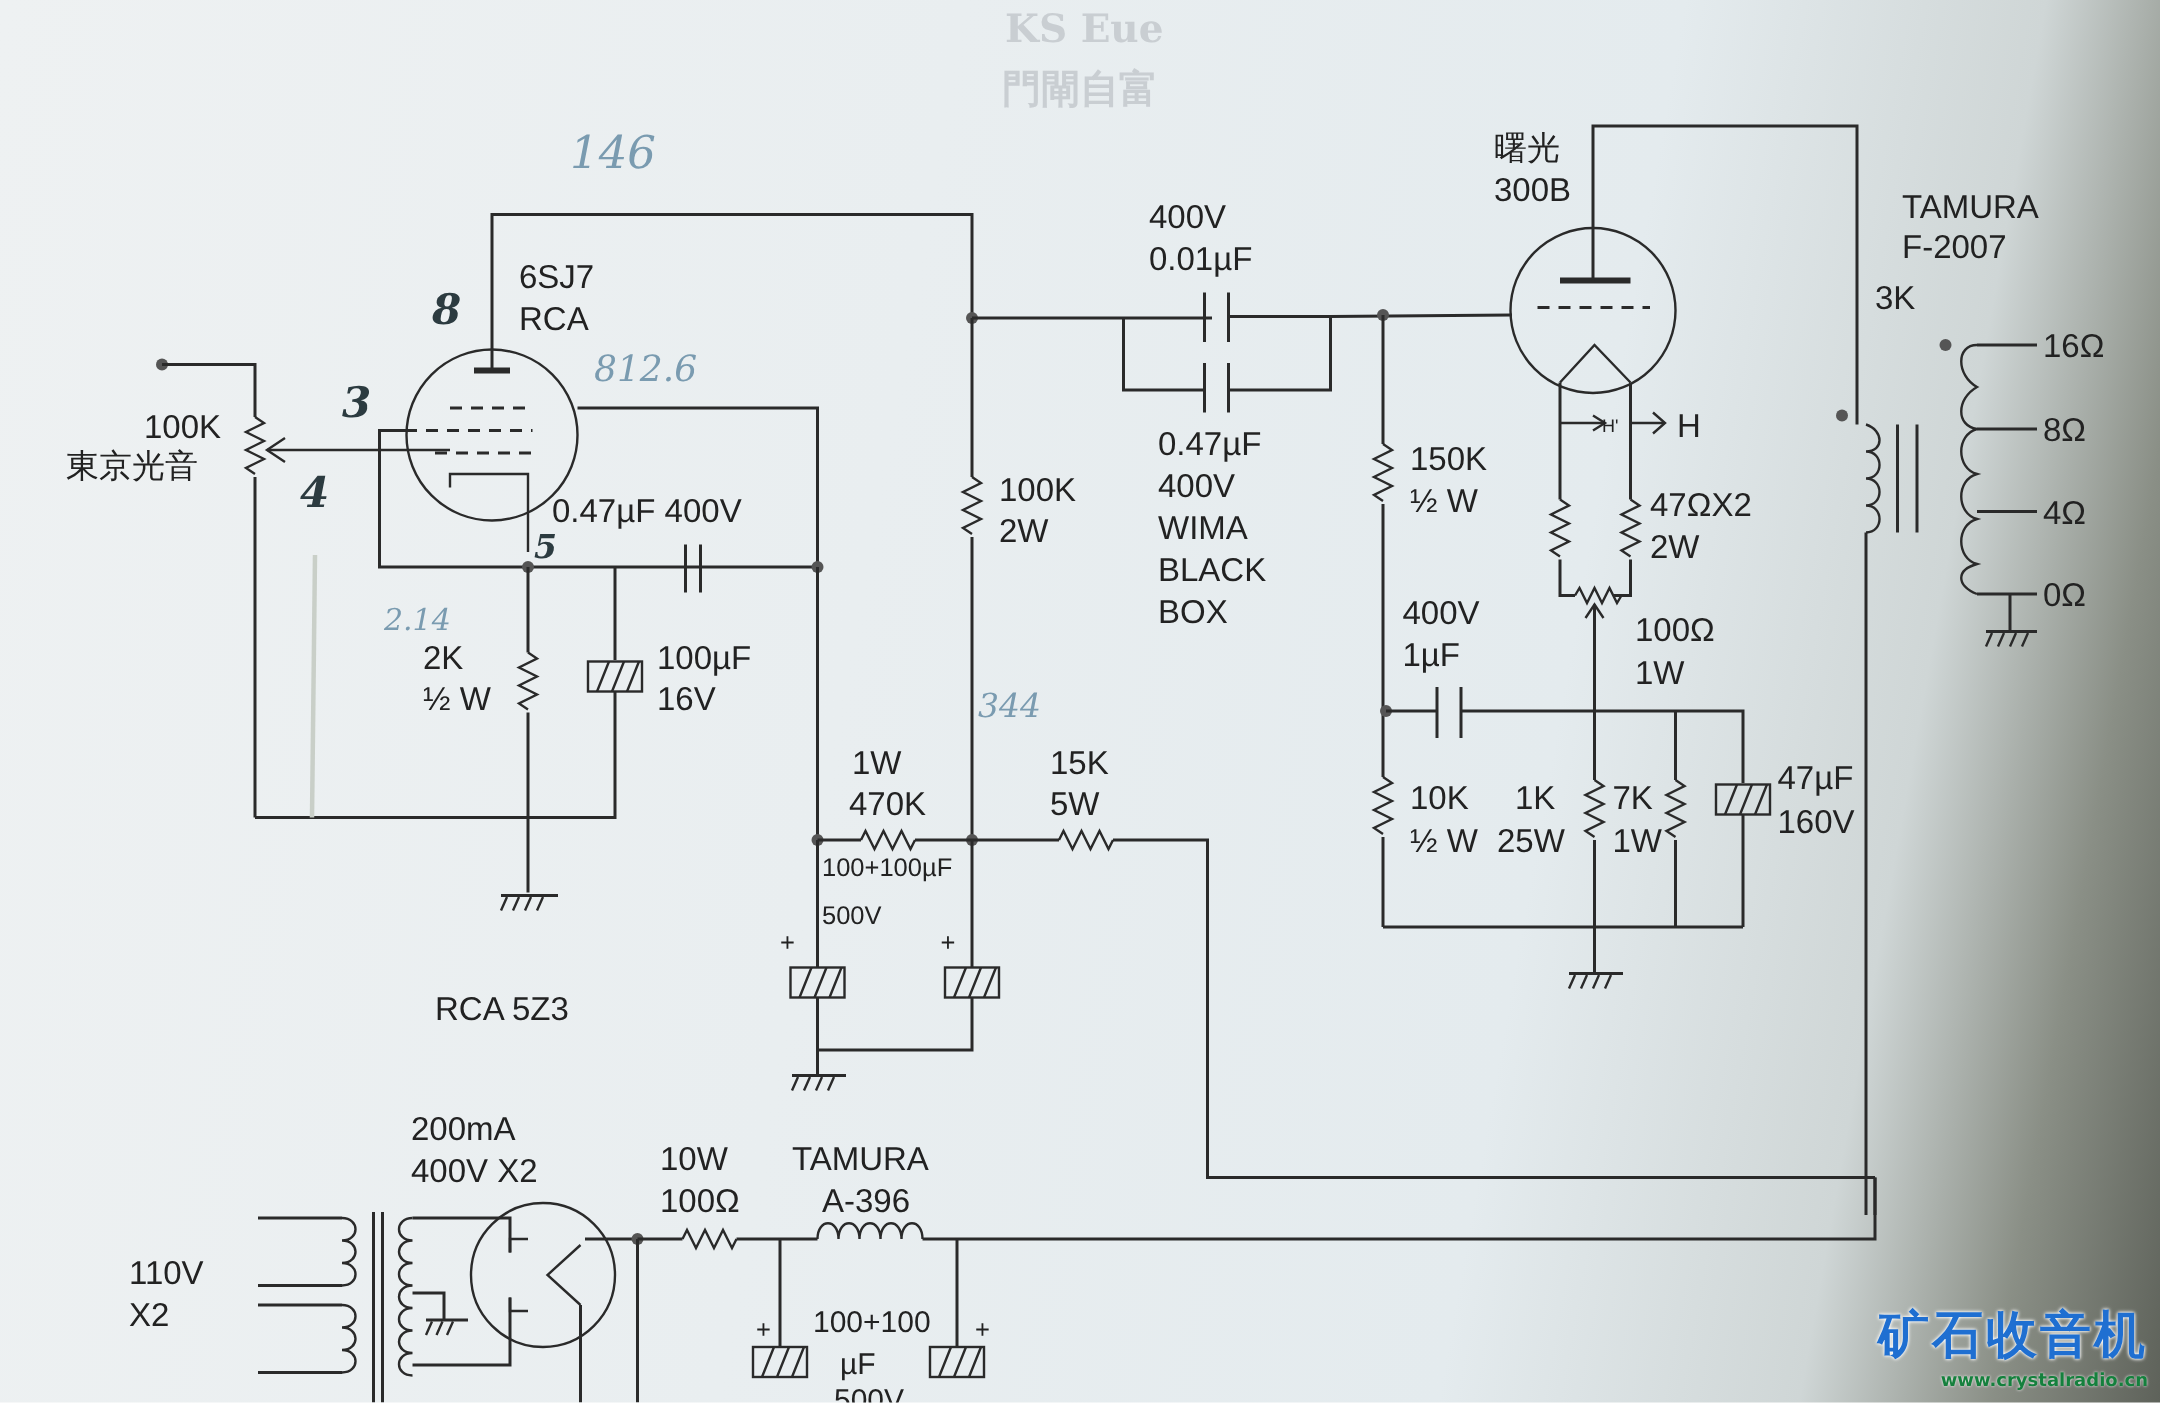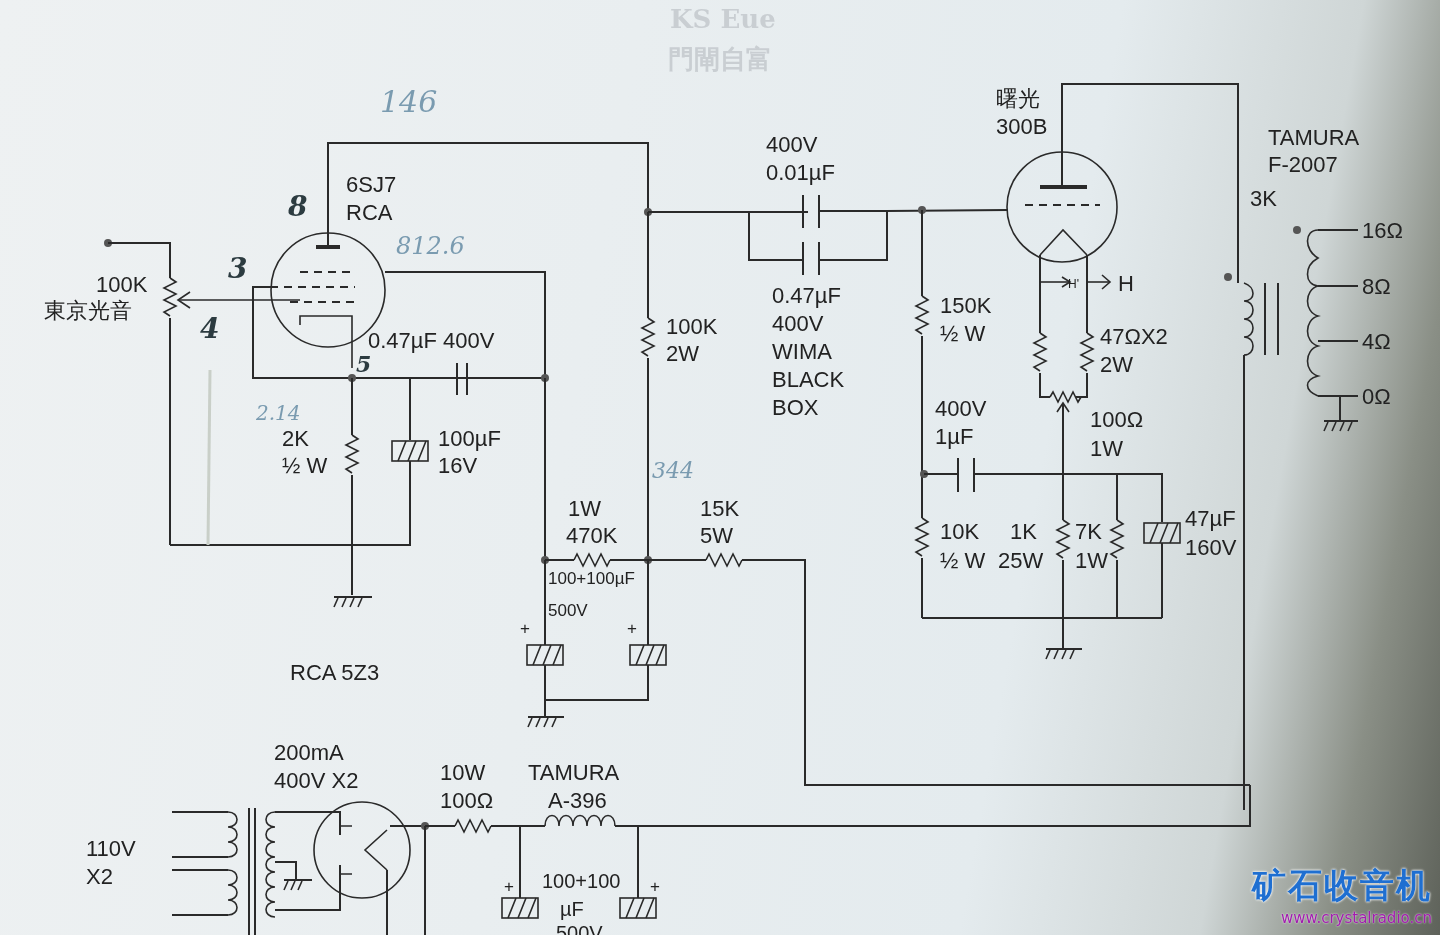--- a/index.html
+++ b/index.html
@@ -15,21 +15,21 @@
   .dash { stroke:#2a2a2a; stroke-width:2; stroke-dasharray:8 6; fill:none; }
   .dot  { fill:#555; }
   .lbl  { font-family:"Liberation Sans", sans-serif; font-size:22px; fill:#222; }
   .lbl-s{ font-family:"Liberation Sans", sans-serif; font-size:17px; fill:#222; }
   .hand { font-family:"DejaVu Serif", serif; font-size:30px; fill:#7a9bb0; font-style:italic; }
   .hand-dk { font-family:"DejaVu Serif", serif; font-size:28px; fill:#2c3b40; font-style:italic; font-weight:bold; }
   .ghost { font-family:"DejaVu Serif", serif; font-size:26px; fill:#c9ced2; font-weight:bold; }
   .watermark { position:absolute; right:8px; bottom:8px; text-align:right; }
   .wm-title { font-family:"DejaVu Sans", sans-serif; font-weight:bold; font-size:34px; color:#1f6fd1;
               letter-spacing:2px; text-shadow:0 0 3px #fff, 0 0 2px #fff; }
-  .wm-url { font-family:"DejaVu Sans", sans-serif; font-weight:normal; font-size:15px; color:#a21caf;
+  .wm-url { font-family:"DejaVu Sans", sans-serif; font-weight:bold; font-size:12px; color:#15803d;
             text-shadow:0 0 2px #fff; }
 </style>
 </head>
 <body>
 
 <svg id="schem" viewBox="0 0 1440 935">
 
   <text class="ghost" x="670" y="28">KS Eue</text>
   <text class="ghost" x="668" y="68">門閘自富</text>
 

